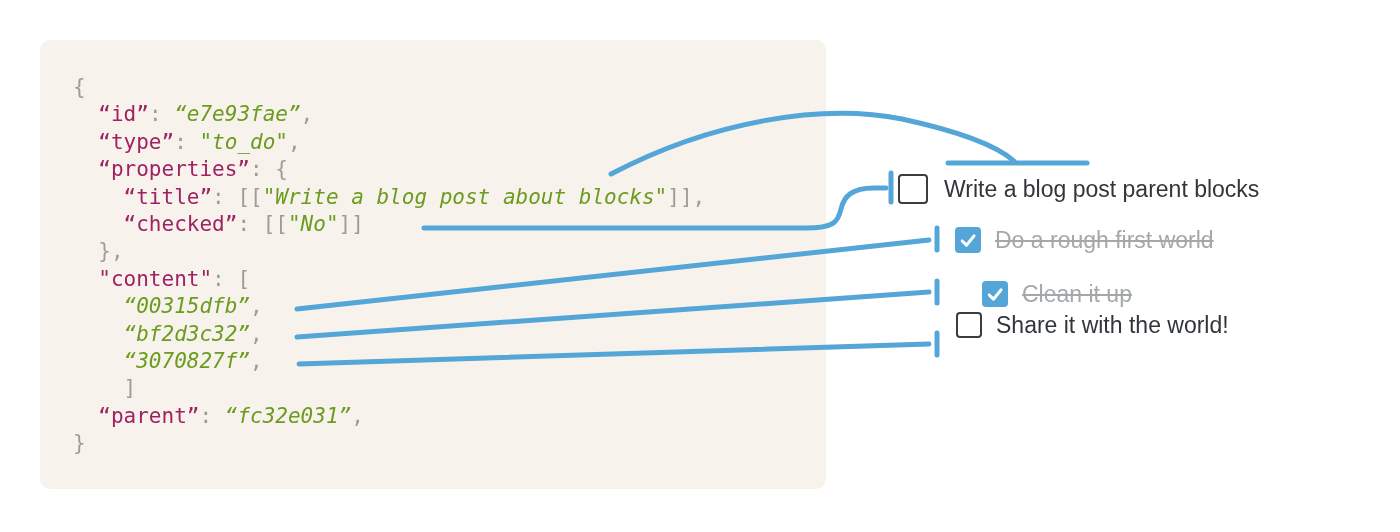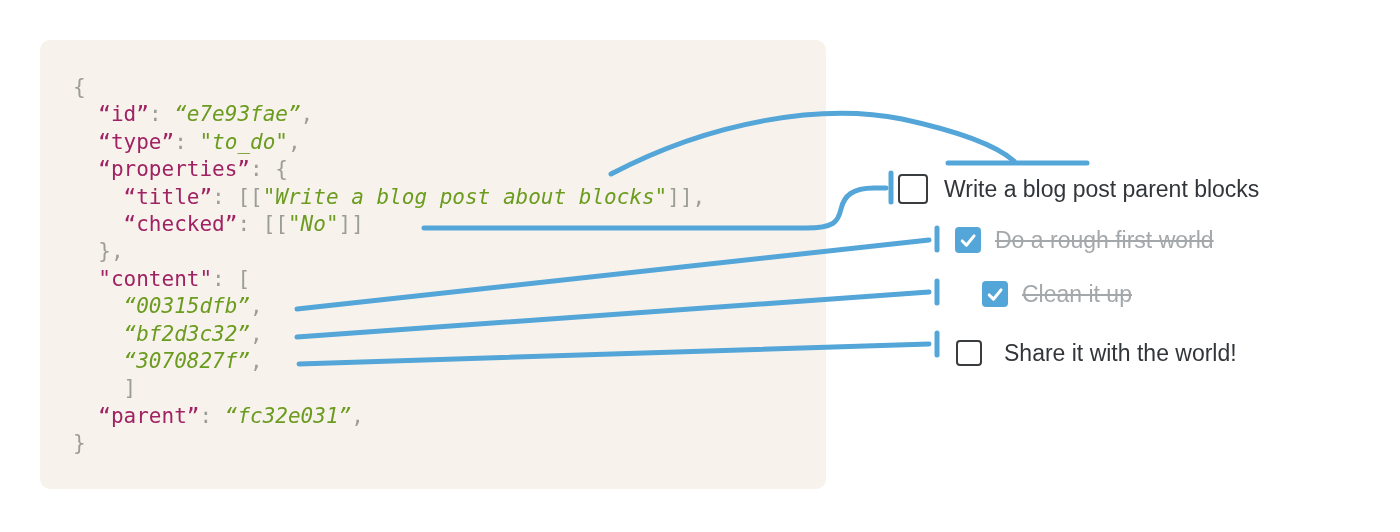--- a/index.html
+++ b/index.html
@@ -29,21 +29,21 @@
   .cb.unchecked{background:#ffffff;border:2.5px solid var(--cb-border,#3a3d40);}
   .cb.checked{background:var(--accent,#54a5d8);border:none;}
   .cb svg{display:none;width:78%;height:78%;}
   .cb.checked svg{display:block;}
   .todo-label{font-size:23px;color:var(--todo-text,#32363a);white-space:nowrap;}
   .todo-row.done .todo-label{color:var(--todo-done,#a4a8ab);text-decoration:line-through;text-decoration-thickness:2px;}
   #row1{left:898px;top:174px;height:30px;gap:16px;}
   #row1 .cb{width:30px;height:30px;}
   #row2{left:955px;top:227px;height:26px;gap:14px;}
   #row3{left:955px;top:281px;height:26px;gap:14px;margin-left:27px;}
-  #row4{left:956px;top:340px;height:26px;gap:22px;}
+  #row4{left:956px;top:312px;height:26px;gap:14px;}
   #row2 .cb,#row3 .cb,#row4 .cb{width:26px;height:26px;}
 </style>
 </head>
 <body>
 
 <div class="canvas">
 
   <div class="code-panel">
     <div class="code" id="code"><div class="code-line"><span class="tok-punc">{</span></div><div class="code-line"><span class="tok-punc">  </span><span class="tok-key">“id”</span><span class="tok-punc">: </span><span class="tok-str">“e7e93fae”</span><span class="tok-punc">,</span></div><div class="code-line"><span class="tok-punc">  </span><span class="tok-key">“type”</span><span class="tok-punc">: </span><span class="tok-str">"to_do"</span><span class="tok-punc">,</span></div><div class="code-line"><span class="tok-punc">  </span><span class="tok-key">“properties”</span><span class="tok-punc">: {</span></div><div class="code-line"><span class="tok-punc">    </span><span class="tok-key">“title”</span><span class="tok-punc">: [[</span><span class="tok-str">"Write a blog post about blocks"</span><span class="tok-punc">]],</span></div><div class="code-line"><span class="tok-punc">    </span><span class="tok-key">“checked”</span><span class="tok-punc">: [[</span><span class="tok-str">"No"</span><span class="tok-punc">]]</span></div><div class="code-line"><span class="tok-punc">  },</span></div><div class="code-line"><span class="tok-punc">  </span><span class="tok-key">"content"</span><span class="tok-punc">: [</span></div><div class="code-line"><span class="tok-punc">    </span><span class="tok-str">“00315dfb”</span><span class="tok-punc">,</span></div><div class="code-line"><span class="tok-punc">    </span><span class="tok-str">“bf2d3c32”</span><span class="tok-punc">,</span></div><div class="code-line"><span class="tok-punc">    </span><span class="tok-str">“3070827f”</span><span class="tok-punc">,</span></div><div class="code-line"><span class="tok-punc">    ]</span></div><div class="code-line"><span class="tok-punc">  </span><span class="tok-key">“parent”</span><span class="tok-punc">: </span><span class="tok-str">“fc32e031”</span><span class="tok-punc">,</span></div><div class="code-line"><span class="tok-punc">}</span></div></div>
   </div>

